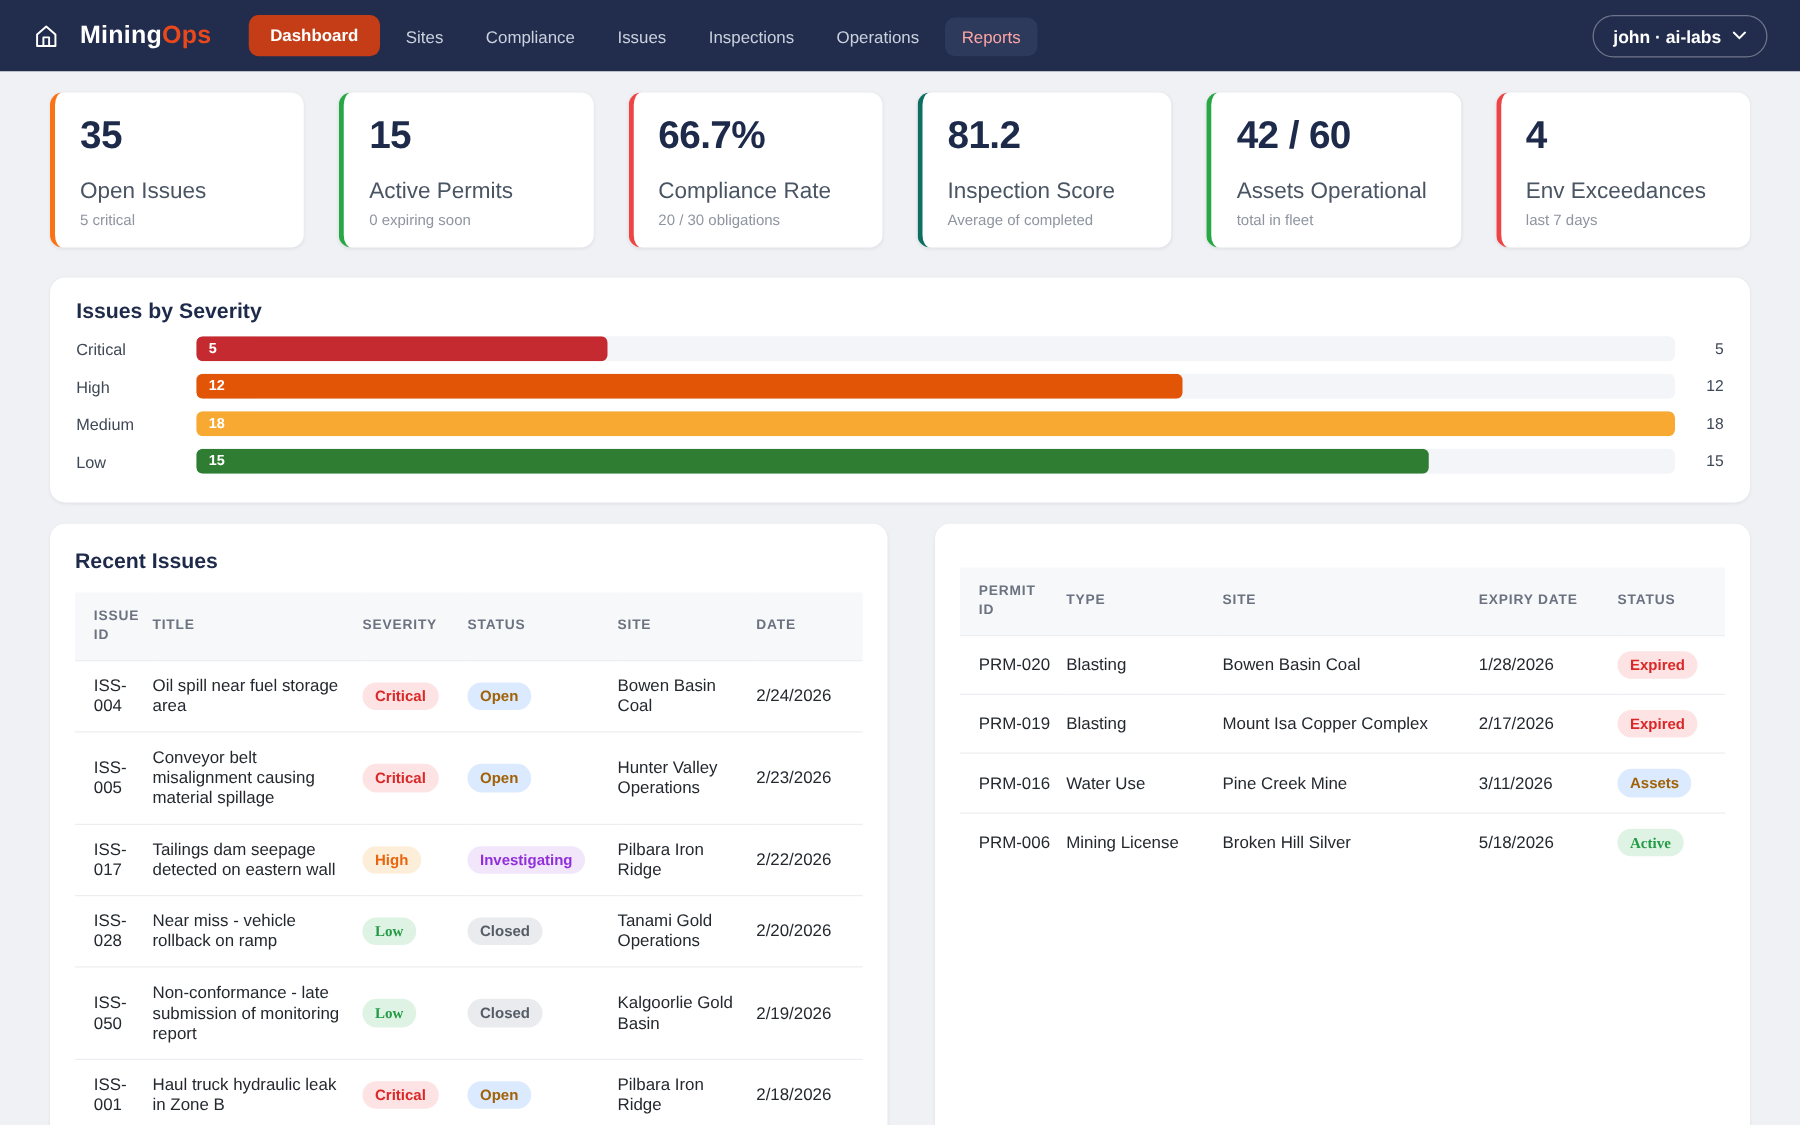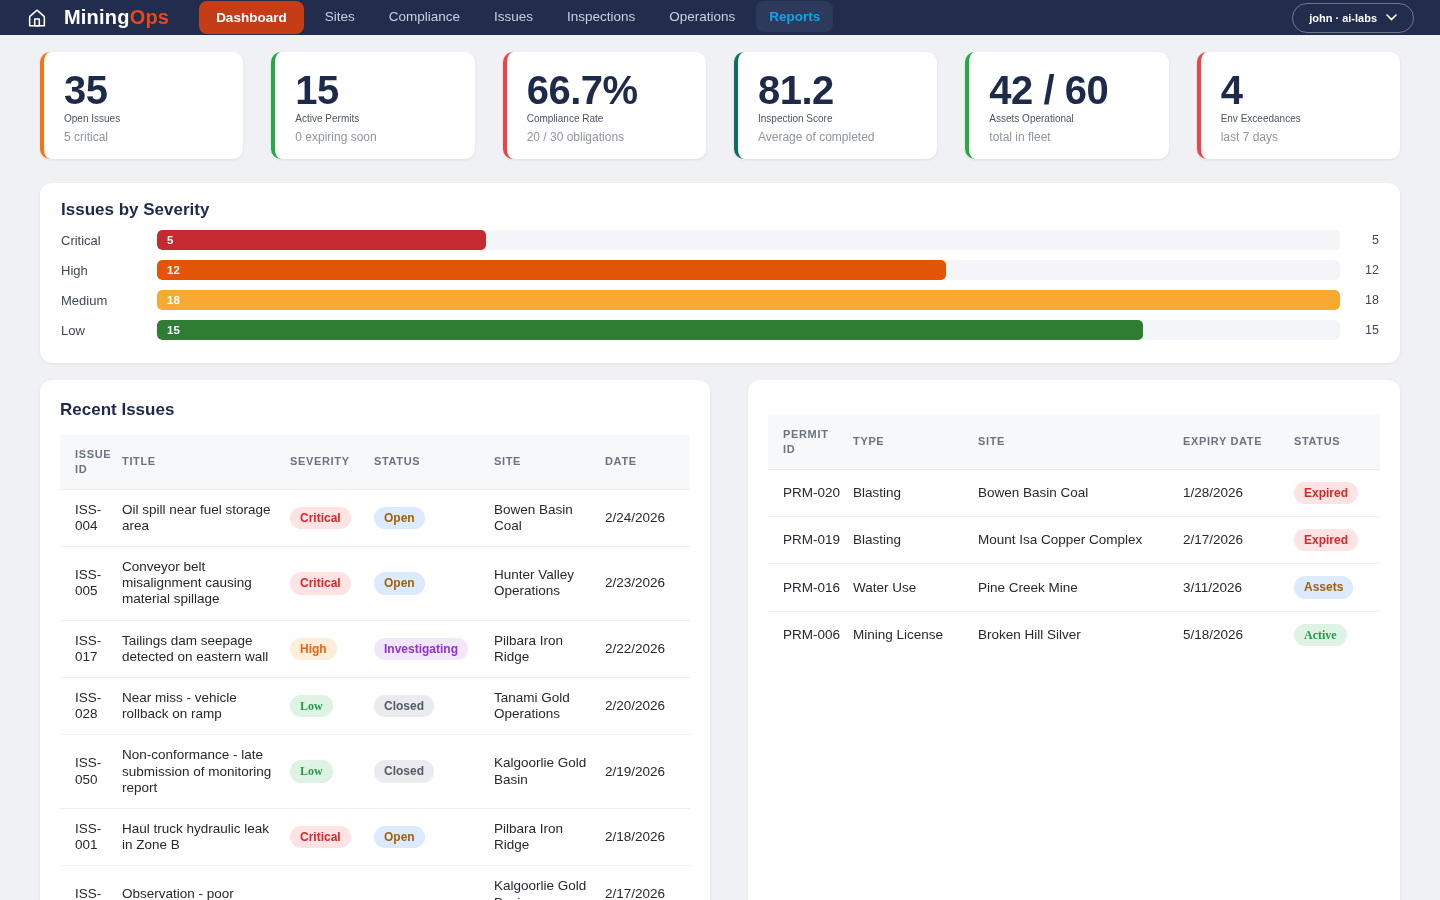--- a/index.html
+++ b/index.html
@@ -1,38 +1,38 @@
 <!DOCTYPE html>
 <html><head>
 <meta charset="utf-8">
 <style>
   * { margin:0; padding:0; box-sizing:border-box; }
   html,body { width:1440px; height:900px; overflow:hidden; }
   body { background:#f0f1f4; font-family:"Liberation Sans", sans-serif; color:#1f2937; }
 
   
-  .topnav { height:35px; background:#222c4d; display:flex; align-items:center; padding:0 26px; justify-content:space-between; }
+  .topnav { height:57px; background:#222c4d; display:flex; align-items:center; padding:0 26px; justify-content:space-between; }
   .nav-left { display:flex; align-items:center; }
   .home-icon { display:flex; align-items:center; margin-right:16px; }
   .brand { font-size:20px; font-weight:800; color:#ffffff; margin-right:30px; letter-spacing:.2px; }
   .brand .brand-suffix { color:#e8481b; }
-  .nav-items { display:flex; align-items:flex-start; gap:8px; }
+  .nav-items { display:flex; align-items:flex-end; gap:8px; }
   .nav-item { font-size:13.5px; color:#c9d1dd; padding:8px 13px; cursor:pointer; border-radius:8px; text-decoration:none; white-space:nowrap; }
   .nav-item.active { background:#c43d17; color:#ffffff; font-weight:600; padding:9px 17px; }
-  .nav-item.highlighted { background:#2e3a5b; color:#0ea5e9;font-weight:bold; }
-  .user-pill { display:flex; align-items:center; gap:9px; border:1px solid rgba(255,255,255,.35); background:transparent; color:#ffffff; font-family:inherit; font-size:11px; font-weight:600; border-radius:999px; padding:8px 16px; cursor:pointer; }
+  .nav-item.highlighted { background:#2e3a5b; color:#fca5a5; }
+  .user-pill { display:flex; align-items:center; gap:9px; border:1px solid rgba(255,255,255,.35); background:transparent; color:#ffffff; font-family:inherit; font-size:14px; font-weight:600; border-radius:999px; padding:8px 16px; cursor:pointer; }
 
   
   .main { padding:0 40px; }
 
   
   .kpi-row { display:flex; gap:28px; margin-top:17px; }
   .kpi-card { flex:1; background:#ffffff; border-radius:10px; border-left:4px solid #ccc; padding:16px 20px 15px; box-shadow:0 1px 3px rgba(16,24,40,.08); }
-  .kpi-value { font-size:40px; font-weight:800; color:#1e2a4a; letter-spacing:-.5px; }
-  .kpi-label { font-size:10px; color:#4a5563; margin-top:0; }
+  .kpi-value { font-size:31px; font-weight:800; color:#1e2a4a; letter-spacing:-.5px; }
+  .kpi-label { font-size:18px; color:#4a5563; margin-top:16px; }
   .kpi-sub { font-size:12px; color:#8e95a0; margin-top:6px; }
 
   
   .panel { background:#ffffff; border-radius:12px; box-shadow:0 1px 3px rgba(16,24,40,.07); }
   .panel-title { font-size:17px; font-weight:700; color:#1e2a4a; }
 
   
   .chart-panel { margin-top:24px; padding:17px 21px 23px; }
   .chart-rows { margin-top:10px; }
   .chart-row { display:grid; grid-template-columns:88px 1fr 31px; column-gap:8px; align-items:center; margin-top:10px; }

